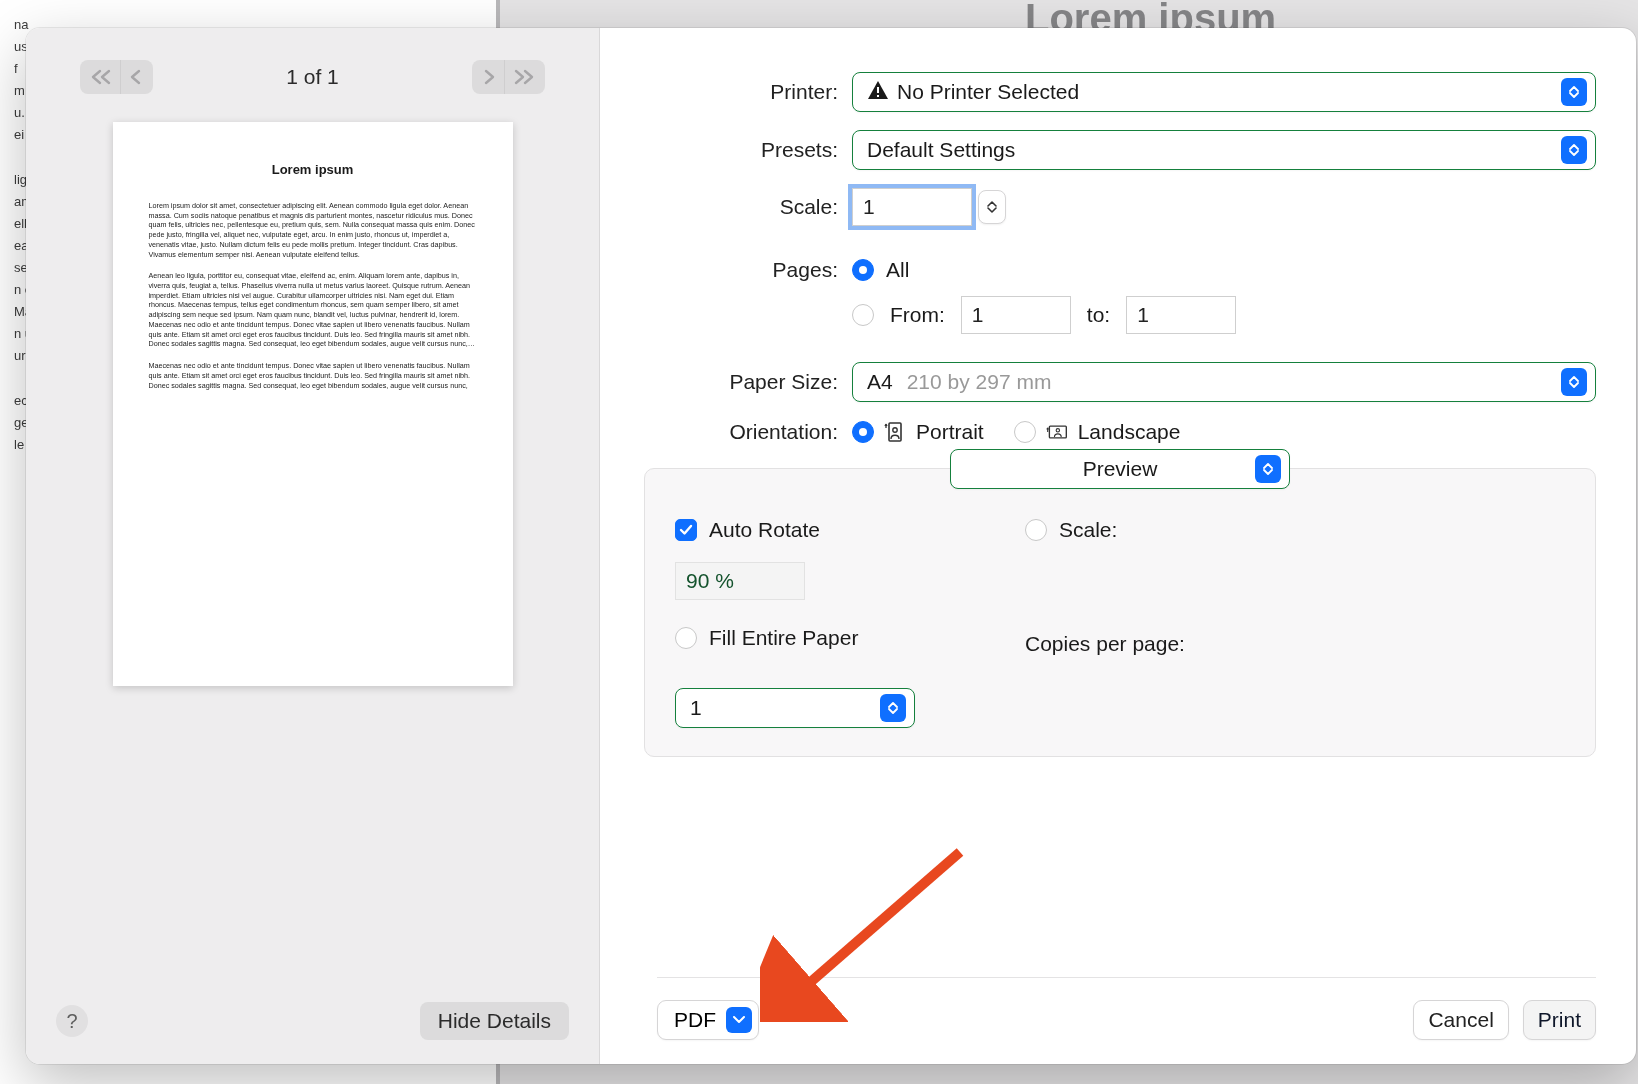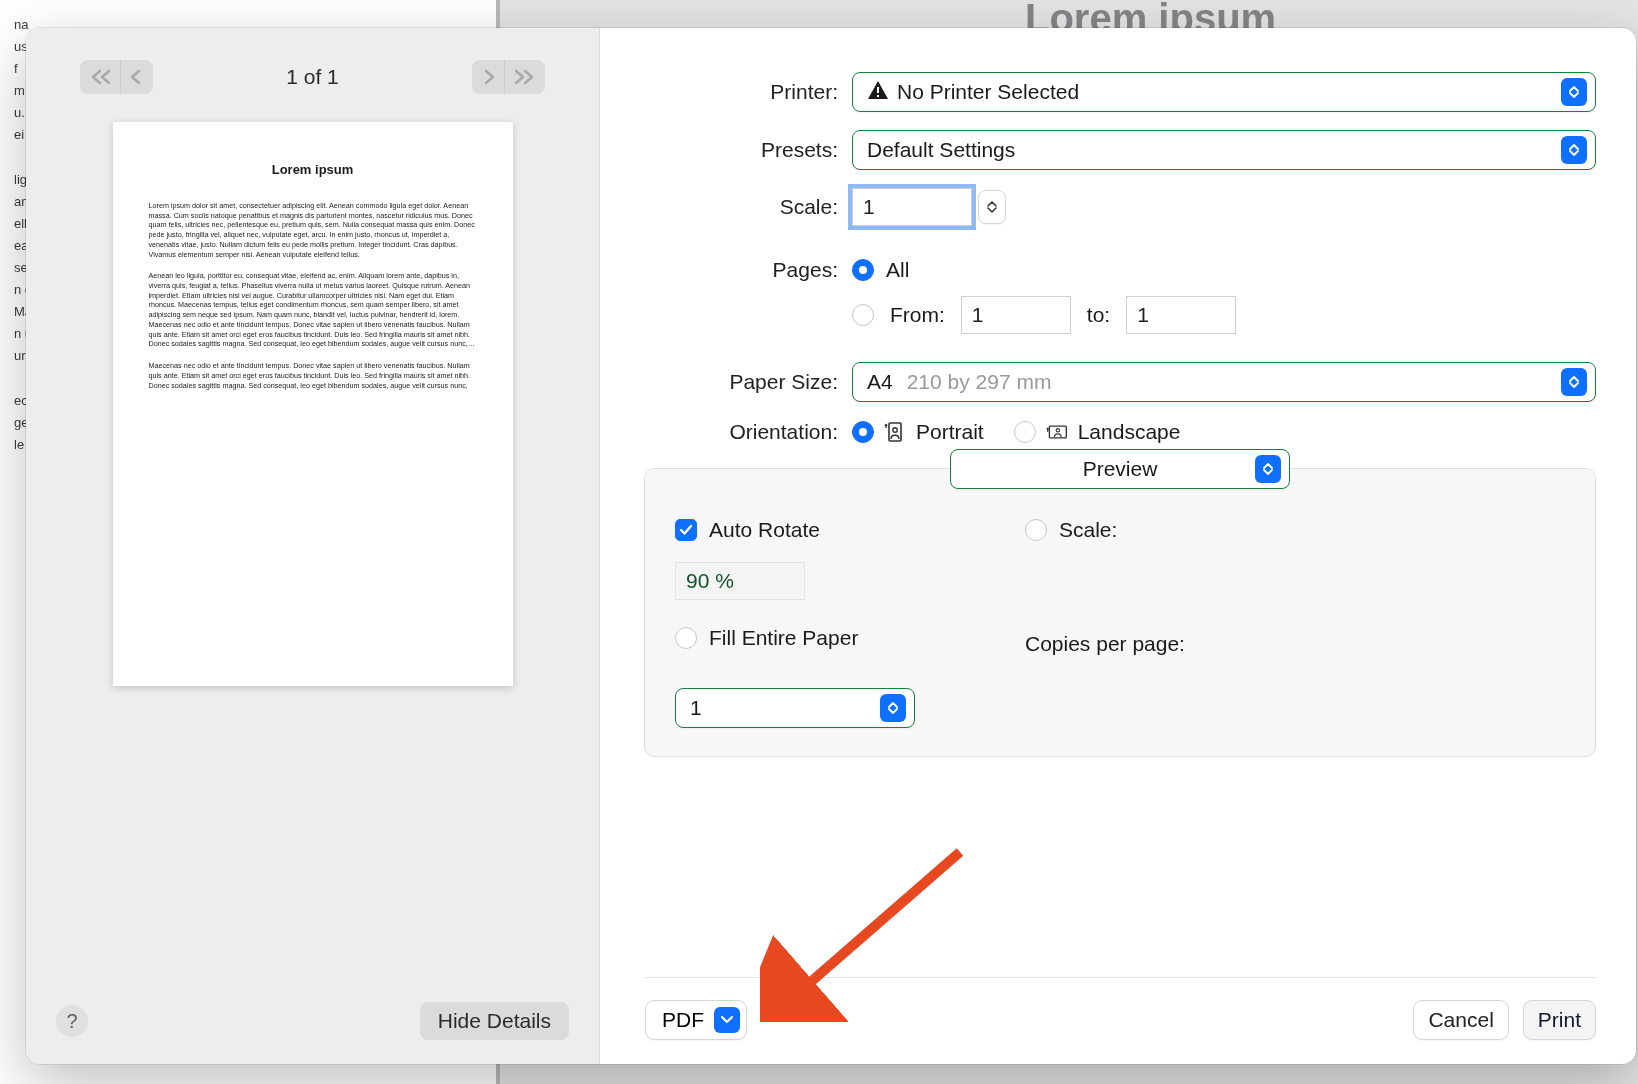--- a/index.html
+++ b/index.html
@@ -231,21 +231,21 @@
 .sub-grid {
   display: grid;
   grid-template-columns: 350px 1fr;
   row-gap: 20px;
   align-items: center;
   margin-top: 49px;
 }
 .opt { display: flex; align-items: center; gap: 12px; font-size: 21px; }
 .right-footer {
   position: absolute;
-  bottom: 24px; left: 45px; right: 40px;
+  bottom: 24px; left: 57px; right: 40px;
   border-top: 1px solid #e4e3e4;
   padding-top: 22px;
   display: flex;
   align-items: center;
 }
 .mac-btn {
   height: 40px;
   padding: 0 14px;
   border-radius: 9px;
   border: 1px solid #d6d5d6;

